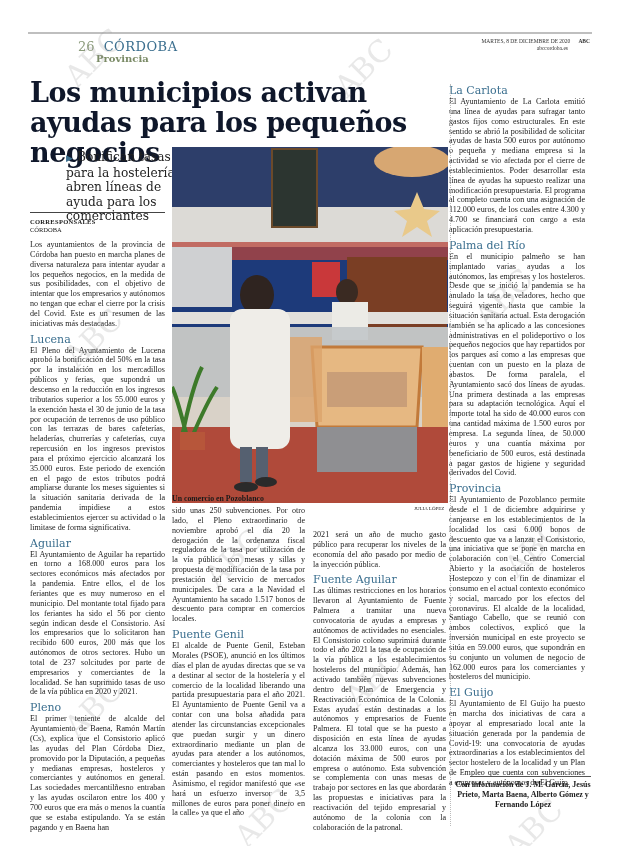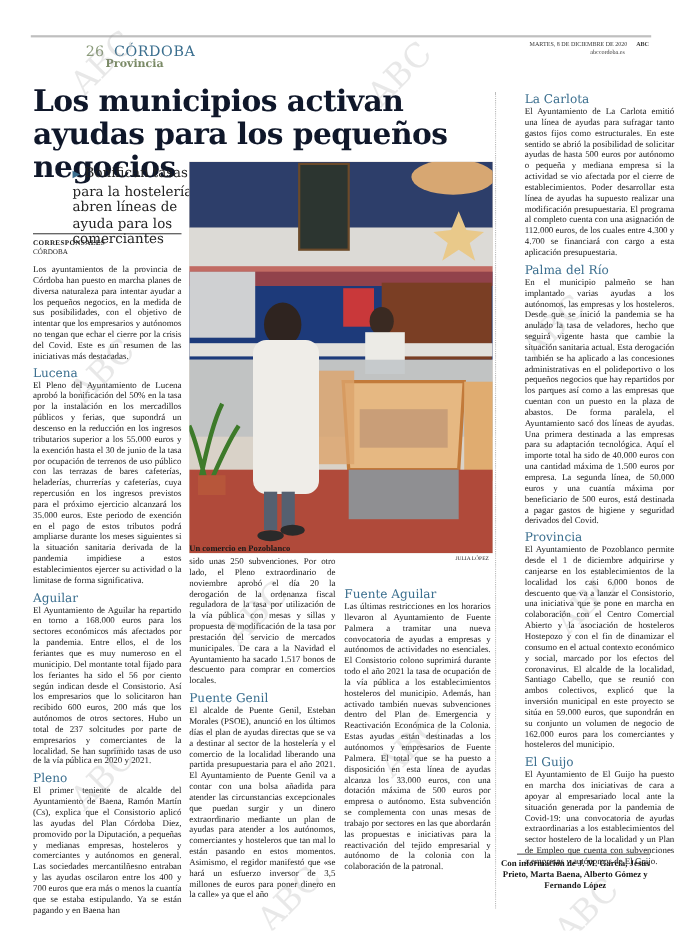--- a/index.html
+++ b/index.html
@@ -16,21 +16,21 @@
   .deck .arrow { color:#3a6e8e; font-size:9px; margin-right:4px; }
   .deck-rule { position:absolute; left:30px; top:212px; width:135px; height:1px; background:#444; }
   .byline { position:absolute; left:30px; top:218px; font-family:"Liberation Serif", serif; font-size:6.5px; line-height:8px; }
   .byline b { letter-spacing:0.3px; }
   .col { position:absolute; font-family:"Liberation Serif", serif; font-size:8.1px; line-height:9.85px; color:#222; text-align:justify; hyphens:auto; }
   .col p { margin:0; }
   .col h3 { margin:4px 0 0 0; font-family:"DejaVu Serif", serif; font-weight:normal; font-size:11px; line-height:13px; color:#3a6e8e; }
   .c1 { left:30px; top:240px; width:135px; }
   .c2 { left:172px; top:506px; width:133px; }
   .c3 { left:313px; top:530px; width:133px; }
-  .c4 { left:477px; top:84px; width:136px; }
+  .c4 { left:449px; top:84px; width:136px; }
   .photo { position:absolute; left:172px; top:147px; width:276px; height:356px; overflow:hidden; background:#d9d2c8; }
   .caption { position:absolute; left:172px; top:494px; font-family:"Liberation Serif", serif; font-weight:bold; font-size:7.8px; }
   .credit { position:absolute; left:414px; top:506px; font-family:"Liberation Serif", serif; font-size:5px; }
   .credits { position:absolute; left:455px; top:780px; width:136px; text-align:center; font-family:"Liberation Serif", serif; font-weight:bold; font-size:8px; line-height:10px; }
   .credits-rule { position:absolute; left:470px; top:776px; width:121px; height:1px; background:#555; }
   .vsep { position:absolute; top:84px; bottom:20px; width:0; border-left:1px dotted #bbb; }
   .wm { position:absolute; font-family:"DejaVu Serif", serif; font-size:30px; color:rgba(150,150,150,0.22); transform:rotate(-45deg); pointer-events:none; }
 </style>
 </head>
 <body>
@@ -104,20 +104,21 @@
 <div class="caption">Un comercio en Pozoblanco</div>
 <div class="credit">JULIA LÓPEZ</div>
 
 <div class="col c2">
   <p>sido unas 250 subvenciones. Por otro lado, el Pleno extraordinario de noviembre aprobó el día 20 la derogación de la ordenanza fiscal reguladora de la tasa por utilización de la vía pública con mesas y sillas y propuesta de modificación de la tasa por prestación del servicio de mercados municipales. De cara a la Navidad el Ayuntamiento ha sacado 1.517 bonos de descuento para comprar en comercios locales.</p>
   <h3>Puente Genil</h3>
   <p>El alcalde de Puente Genil, Esteban Morales (PSOE), anunció en los últimos días el plan de ayudas directas que se va a destinar al sector de la hostelería y el comercio de la localidad liberando una partida presupuestaria para el año 2021. El Ayuntamiento de Puente Genil va a contar con una bolsa añadida para atender las circunstancias excepcionales que puedan surgir y un dinero extraordinario mediante un plan de ayudas para atender a los autónomos, comerciantes y hosteleros que tan mal lo están pasando en estos momentos. Asimismo, el regidor manifestó que «se hará un esfuerzo inversor de 3,5 millones de euros para poner dinero en la calle» ya que el año</p>
 </div>
 
 <div class="col c3">
+  <p>2021 será un año de mucho gasto público para recuperar los niveles de la economía del año pasado por medio de la inyección pública.</p>
   <h3>Fuente Aguilar</h3>
   <p>Las últimas restricciones en los horarios llevaron al Ayuntamiento de Fuente Palmera a tramitar una nueva convocatoria de ayudas a empresas y autónomos de actividades no esenciales. El Consistorio colono suprimirá durante todo el año 2021 la tasa de ocupación de la vía pública a los establecimientos hosteleros del municipio. Además, han activado también nuevas subvenciones dentro del Plan de Emergencia y Reactivación Económica de la Colonia. Estas ayudas están destinadas a los autónomos y empresarios de Fuente Palmera. El total que se ha puesto a disposición en esta línea de ayudas alcanza los 33.000 euros, con una dotación máxima de 500 euros por empresa o autónomo. Esta subvención se complementa con unas mesas de trabajo por sectores en las que abordarán las propuestas e iniciativas para la reactivación del tejido empresarial y autónomo de la colonia con la colaboración de la patronal.</p>
 </div>
 
 <div class="col c4">
   <h3 style="margin-top:0">La Carlota</h3>
   <p>El Ayuntamiento de La Carlota emitió una línea de ayudas para sufragar tanto gastos fijos como estructurales. En este sentido se abrió la posibilidad de solicitar ayudas de hasta 500 euros por autónomo o pequeña y mediana empresa si la actividad se vio afectada por el cierre de establecimientos. Poder desarrollar esta línea de ayudas ha supuesto realizar una modificación presupuestaria. El programa al completo cuenta con una asignación de 112.000 euros, de los cuales entre 4.300 y 4.700 se financiará con cargo a esta aplicación presupuestaria.</p>
   <h3>Palma del Río</h3>
   <p>En el municipio palmeño se han implantado varias ayudas a los autónomos, las empresas y los hosteleros. Desde que se inició la pandemia se ha anulado la tasa de veladores, hecho que seguirá vigente hasta que cambie la situación sanitaria actual. Esta derogación también se ha aplicado a las concesiones administrativas en el polideportivo o los pequeños negocios que hay repartidos por los parques así como a las empresas que cuentan con un puesto en la plaza de abastos. De forma paralela, el Ayuntamiento sacó dos líneas de ayudas. Una primera destinada a las empresas para su adaptación tecnológica. Aquí el importe total ha sido de 40.000 euros con una cantidad máxima de 1.500 euros por empresa. La segunda línea, de 50.000 euros y una cuantía máxima por beneficiario de 500 euros, está destinada a pagar gastos de higiene y seguridad derivados del Covid.</p>
   <h3>Provincia</h3>

